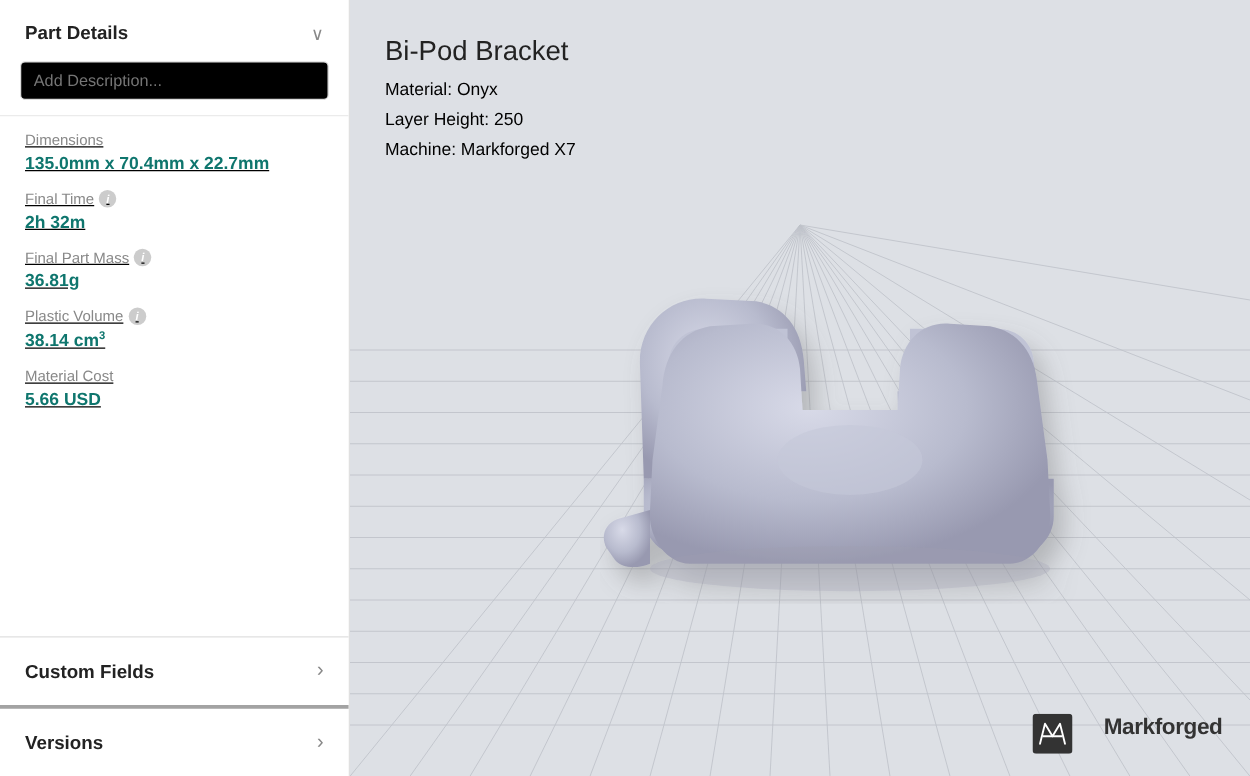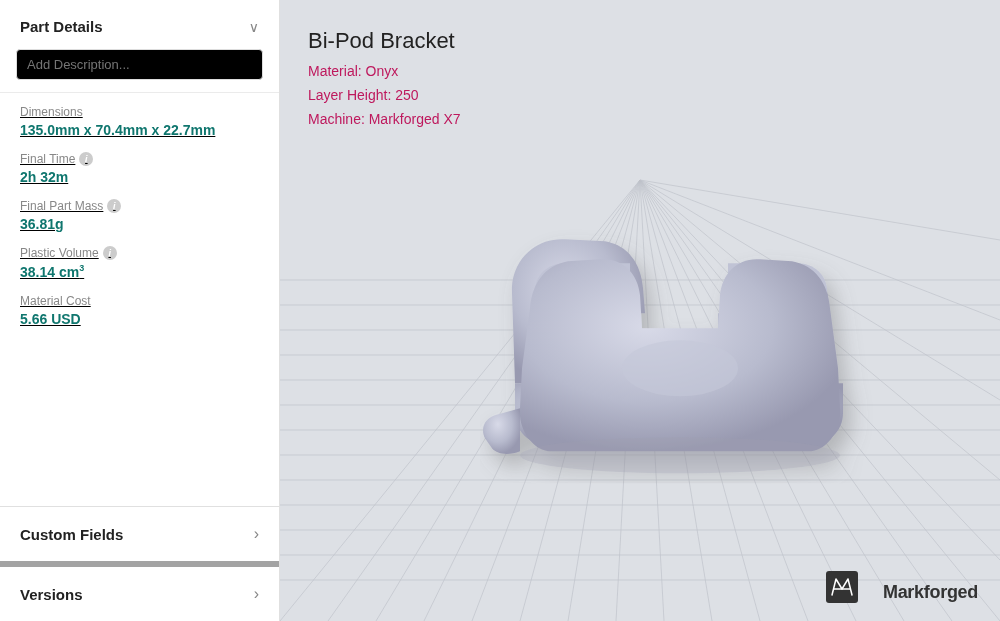--- a/index.html
+++ b/index.html
@@ -111,21 +111,21 @@
     
     .bottom-sections {
       border-top: 1px solid #e0e0e0;
     }
 
     .collapsible-row {
       display: flex;
       align-items: center;
       justify-content: space-between;
       padding: 18px 20px;
-      border-bottom: 6px solid #a3a3a3;
+      border-bottom: 3px solid #a3a3a3;
       cursor: pointer;
     }
 
     .collapsible-row:last-child {
       border-bottom: none;
     }
 
     .collapsible-title {
       font-size: 15px;
       font-weight: 600;
@@ -164,31 +164,31 @@
 
     .part-title {
       font-size: 22px;
       font-weight: 400;
       color: #222;
       margin-bottom: 6px;
     }
 
     .part-meta {
       font-size: 14px;
-      color: #be185d;
+      color: #000000;
       line-height: 1.7;
     }
 
     
     .markforged-logo {
       position: absolute;
       bottom: 18px;
       right: 22px;
       display: flex;
-      align-items: flex-end;
+      align-items: flex-start;
       gap: 25px;
     }
 
     .mf-logo-icon {
       width: 32px;
       height: 32px;
     }
 
     .mf-logo-text {
       font-size: 18px;

